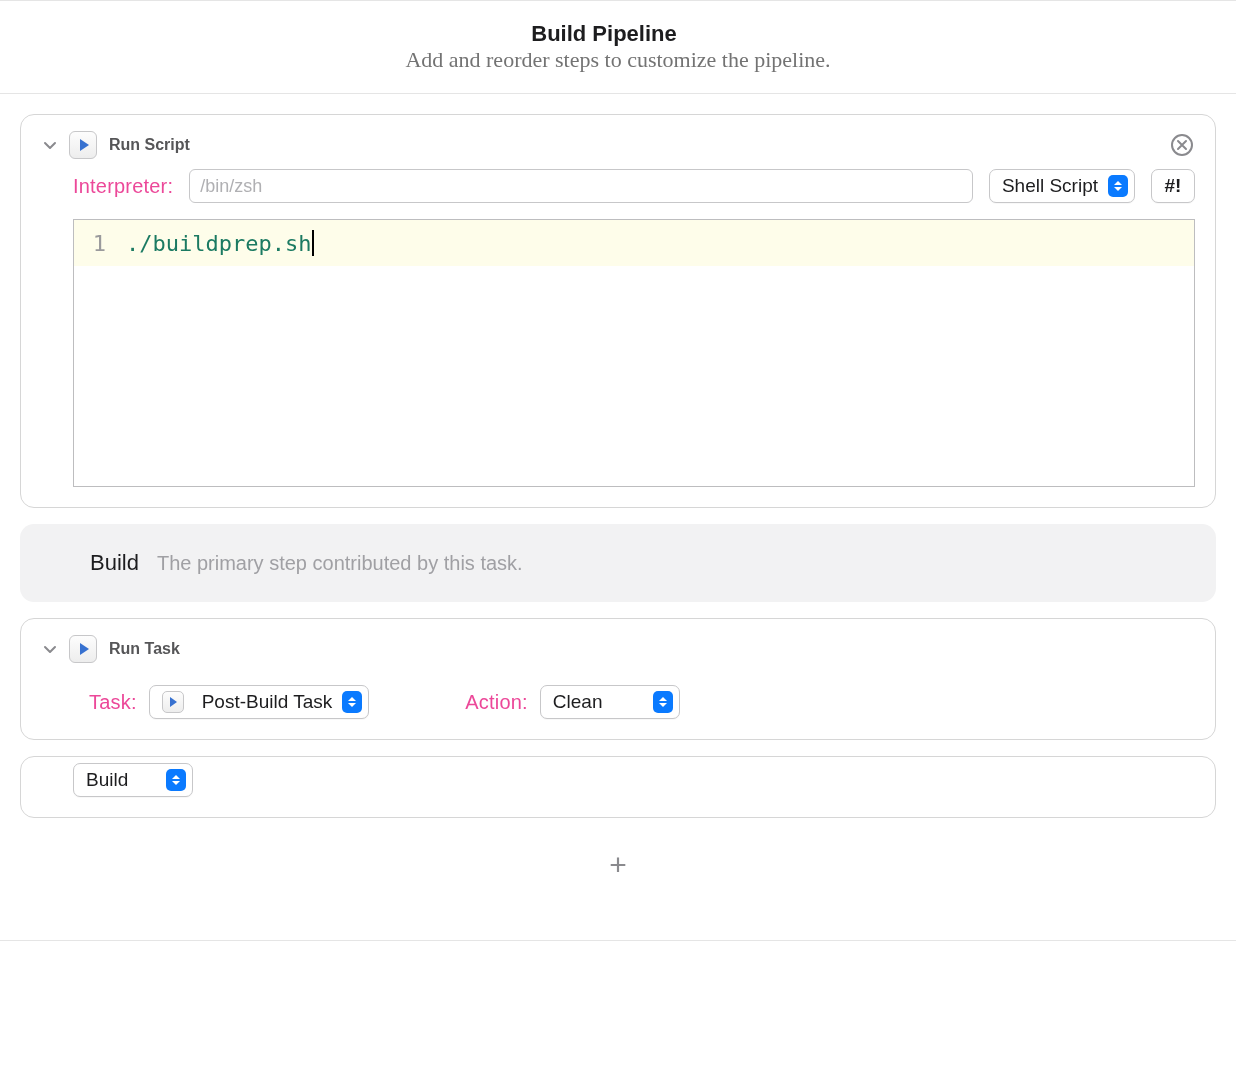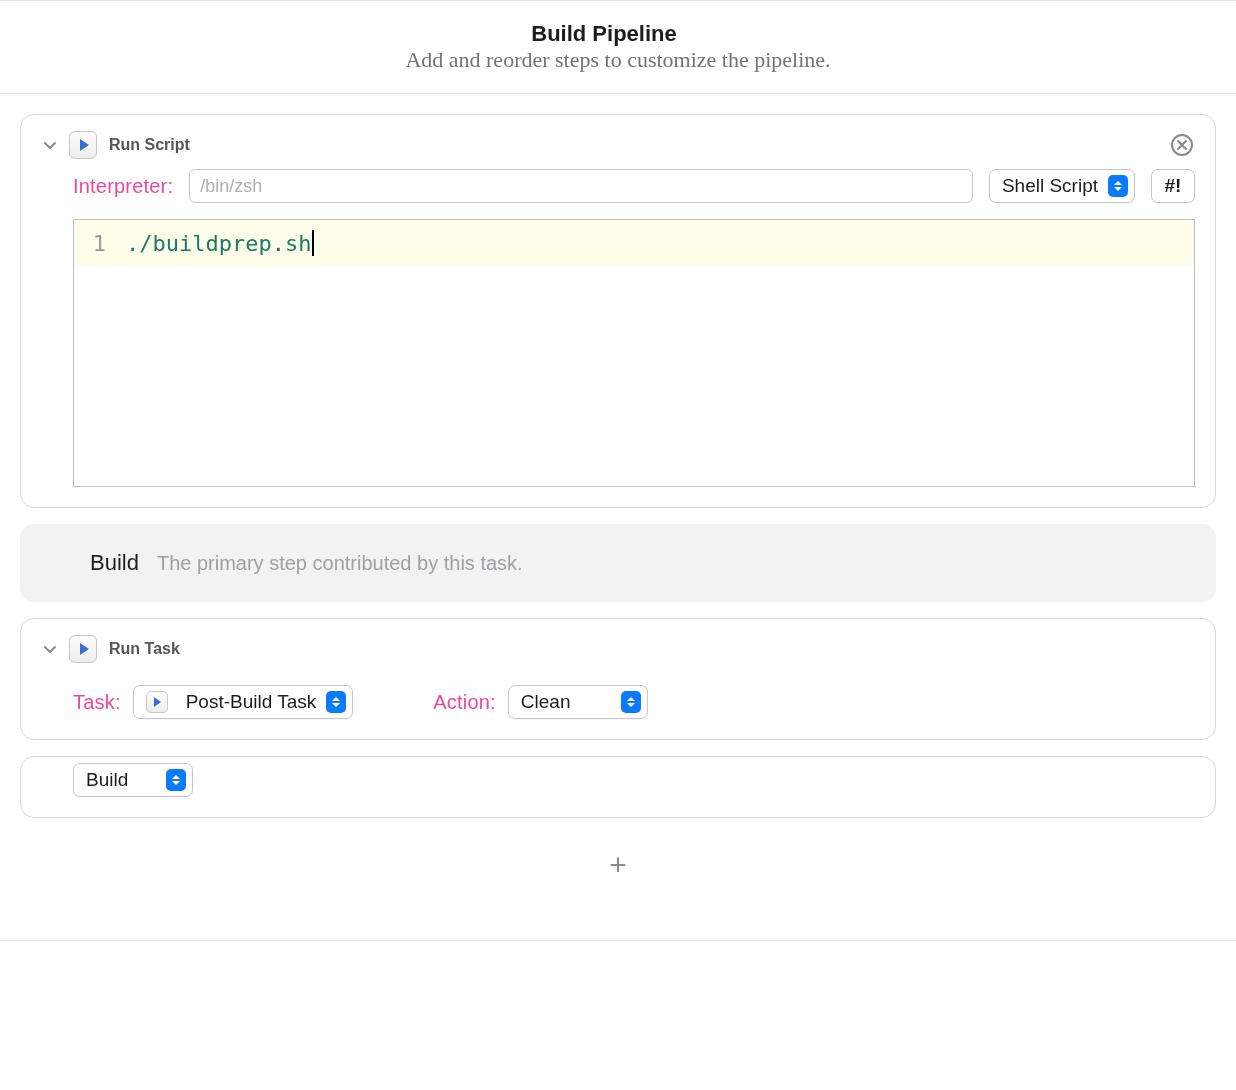--- a/index.html
+++ b/index.html
@@ -226,20 +226,21 @@
   .run-task-body {
     display: flex;
     align-items: center;
     gap: 18px;
     padding-top: 6px;
   }
   .run-task-body .group {
     display: flex;
     align-items: center;
     gap: 12px;
+    margin-left: 16px;
   }
   .run-task-body .spacer { width: 44px; }
   .sound-body { padding-top: 6px; }
   .add-row {
     display: flex;
     align-items: center;
     justify-content: center;
     padding: 16px 0 40px 0;
   }
   .add-btn {

